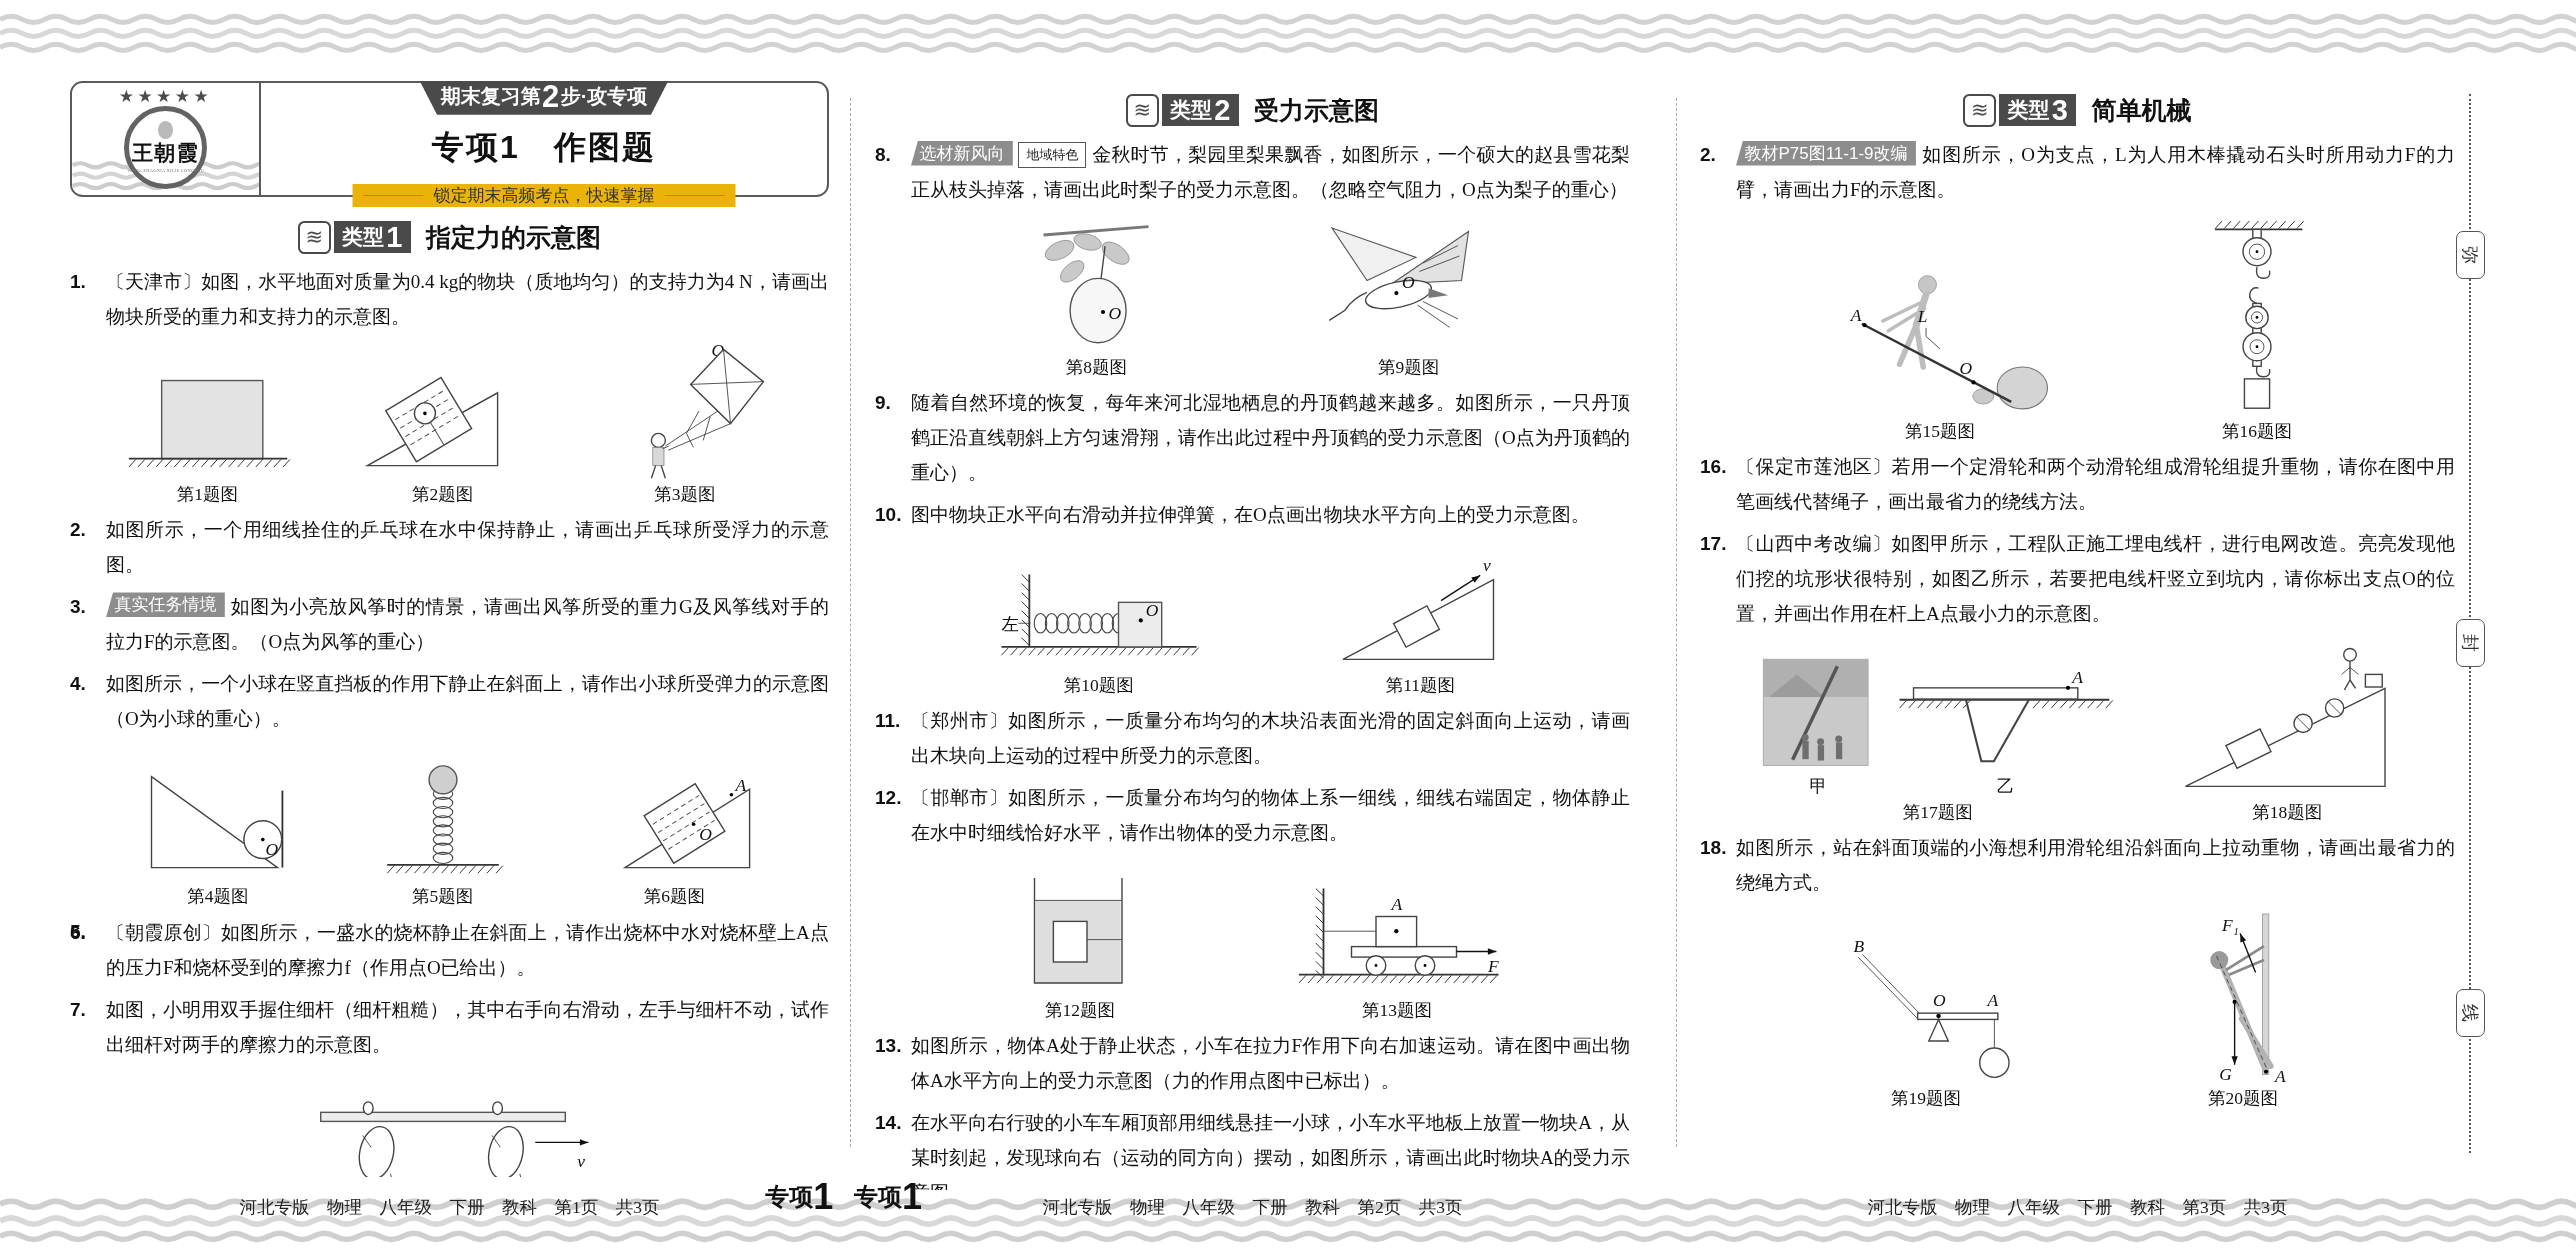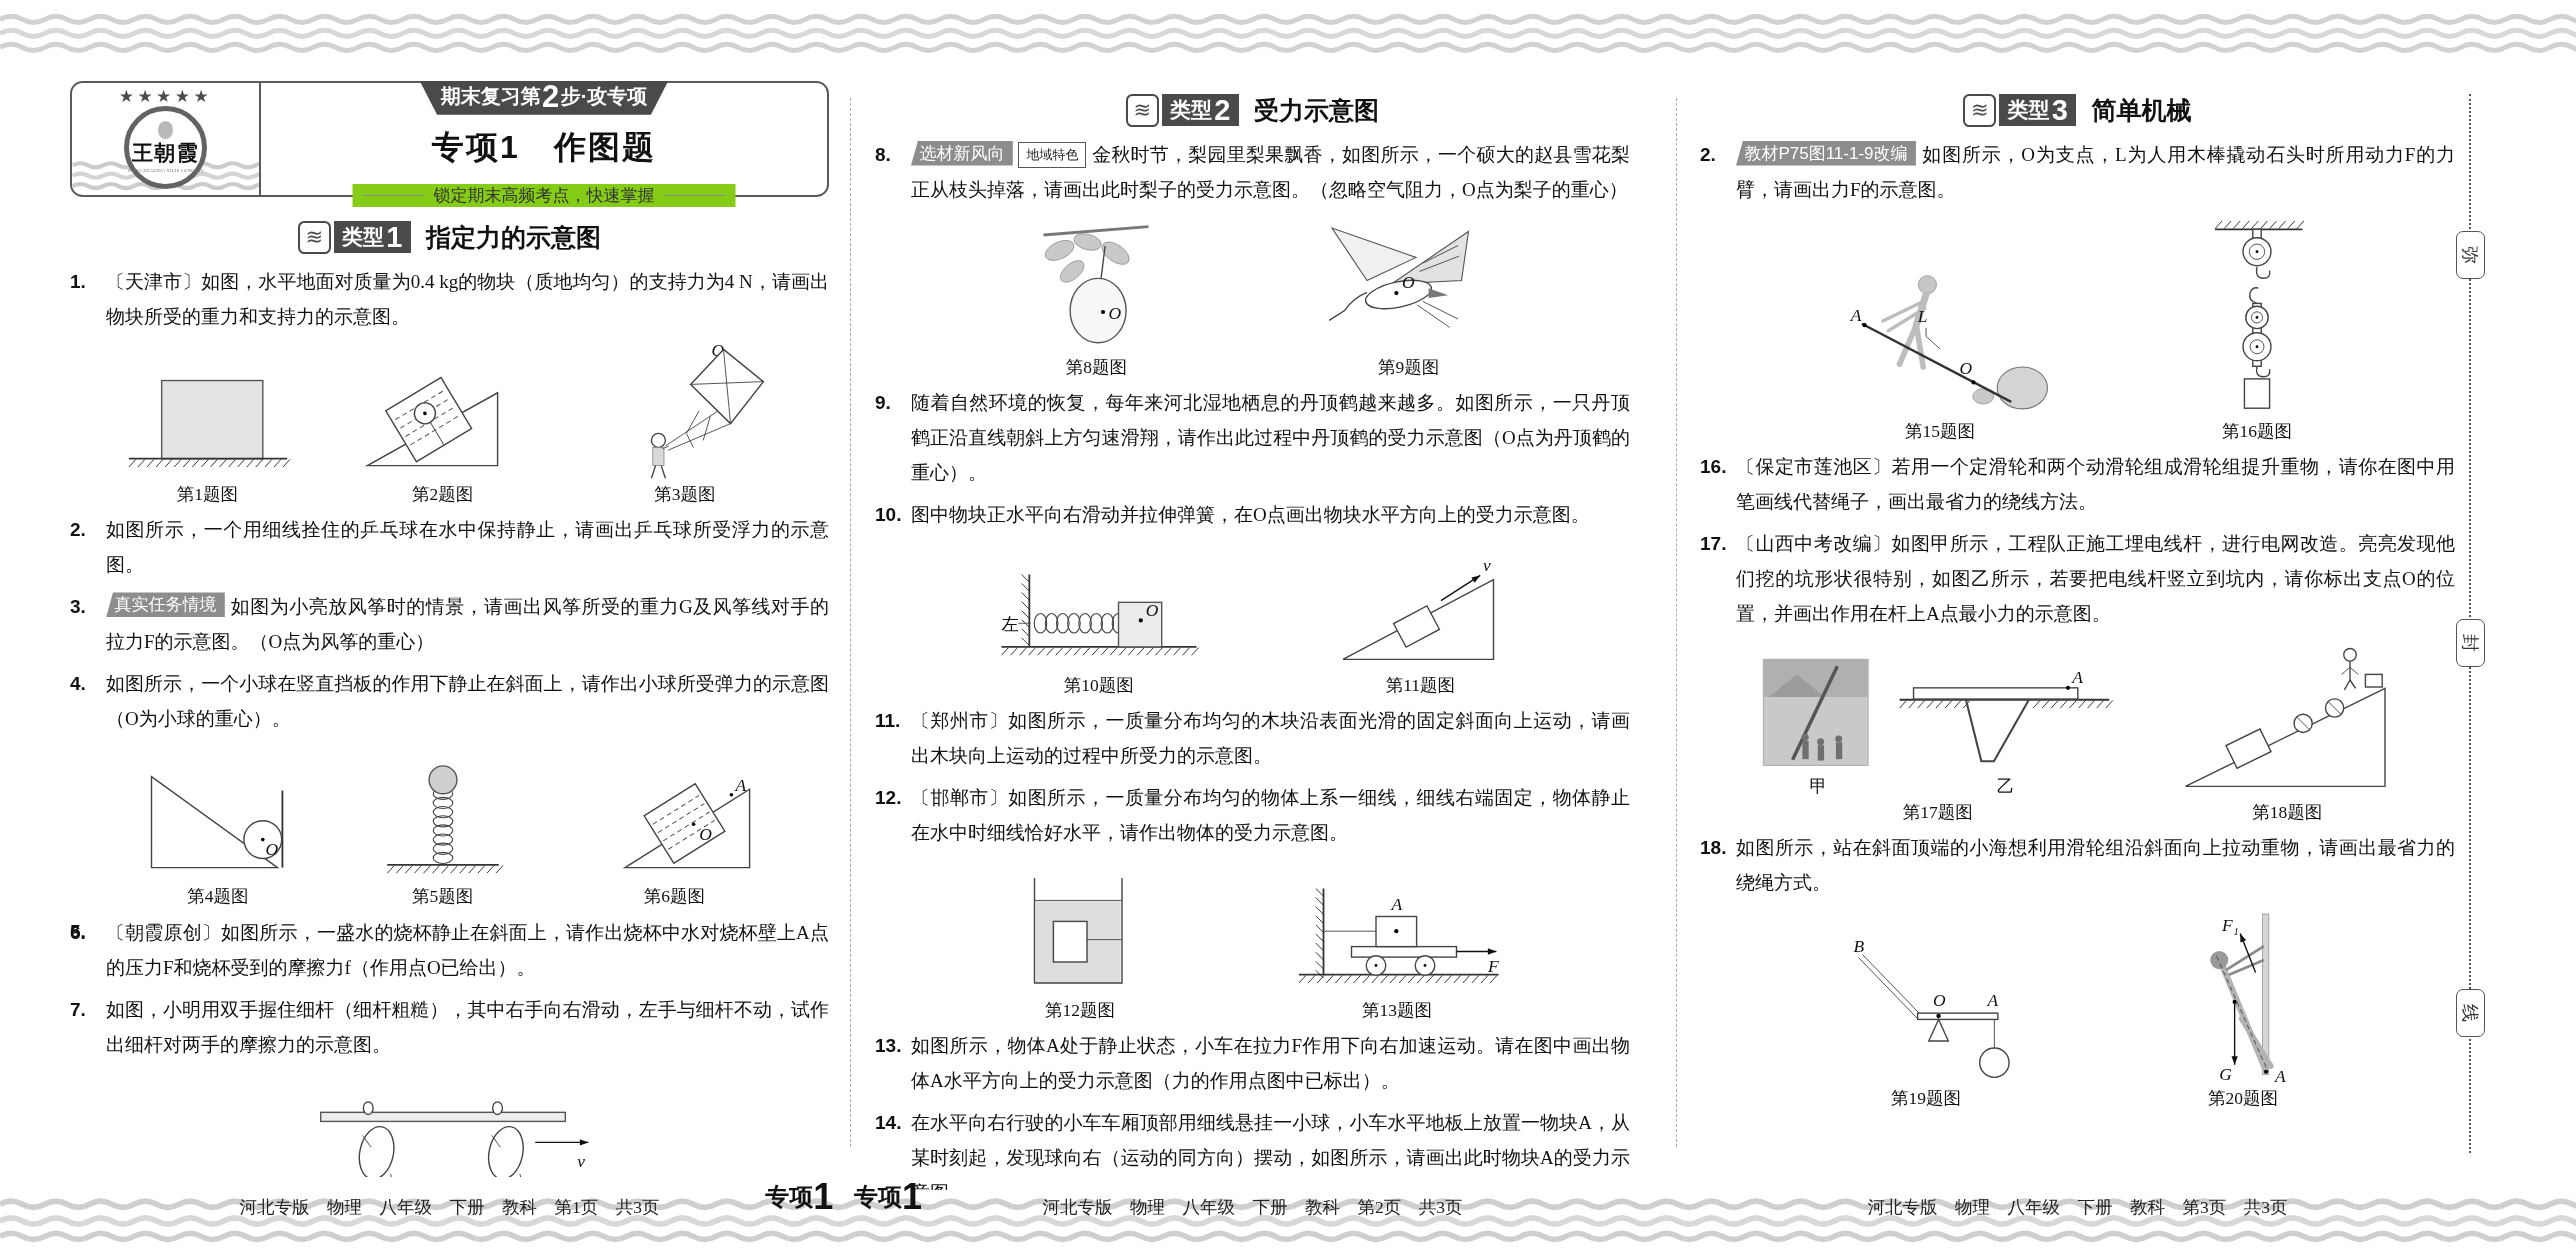--- a/index.html
+++ b/index.html
@@ -28,21 +28,21 @@
   .lpin{font-size:5.6px;color:#777;letter-spacing:0.3px;white-space:nowrap;transform:scale(.8);}
   .lwaves{position:absolute;bottom:1.4px;left:0;z-index:0;}
   .hright{flex:1;position:relative;}
   .ribbon{position:absolute;top:-2.1px;left:50%;transform:translateX(-50%);background:#4a4a4a;color:#fff;
           padding:2.1px 21px 4.9px;clip-path:polygon(0 0,100% 0,93% 100%,7% 100%);
           font-family:"Liberation Sans","DejaVu Sans",sans-serif;font-weight:bold;font-size:20px;white-space:nowrap;}
   .rnum{font-size:31px;line-height:21px;vertical-align:-4.2px;padding:0 1.4px;}
   .htitle{margin-top:43px;text-align:center;font-size:32px;font-weight:bold;letter-spacing:2.1px;
           font-family:"Liberation Sans","DejaVu Sans",sans-serif;}
   .htitle .sp2{margin-left:34px;}
-  .subtitle{position:absolute;bottom:-12.6px;left:50%;transform:translateX(-50%);background:#84cc16;
+  .subtitle{position:absolute;bottom:-12.6px;left:50%;transform:translateX(-50%);background:#eab308;
             padding:0 11.2px;font-size:17px;color:#333;white-space:nowrap;display:flex;align-items:center;gap:9.8px;}
   .subtitle::before,.subtitle::after{content:"";width:60px;border-top:1.4px solid #888;}
   
   .typerow{display:flex;align-items:center;justify-content:center;margin:24px 0 9.8px;}
   .wicon{width:29px;height:29px;border:2.1px solid #4a4a4a;border-radius:6.3px;display:flex;align-items:center;
          justify-content:center;font-size:21px;color:#4a4a4a;font-family:"DejaVu Sans",sans-serif;background:#fff;}
   .tlabel{background:#4a4a4a;color:#fff;height:32px;padding:0 8.4px;display:flex;align-items:center;
           font-family:"Liberation Sans","DejaVu Sans",sans-serif;font-weight:bold;font-size:21px;margin-left:2.8px;}
   .tnum{font-size:29px;margin-left:2.1px;}
   .ttitle{font-size:25px;font-weight:bold;margin-left:15.4px;font-family:"Liberation Sans","DejaVu Sans",sans-serif;}

